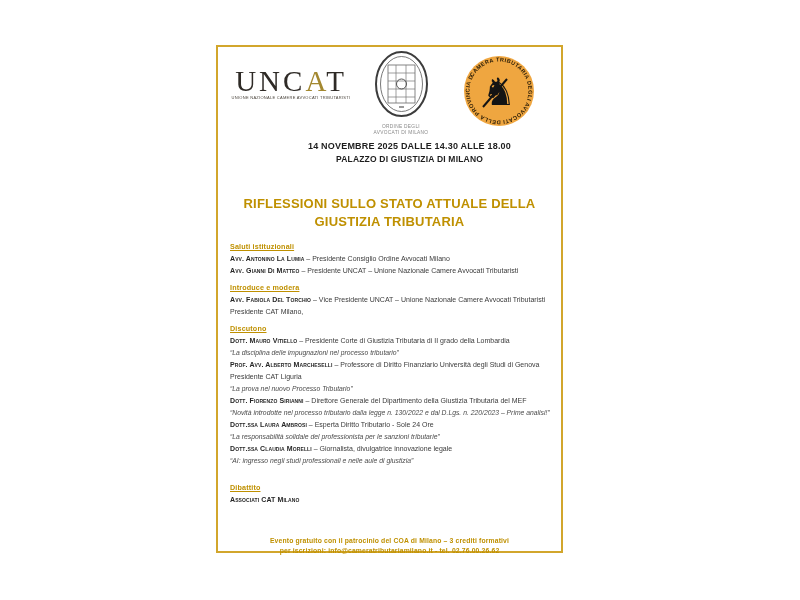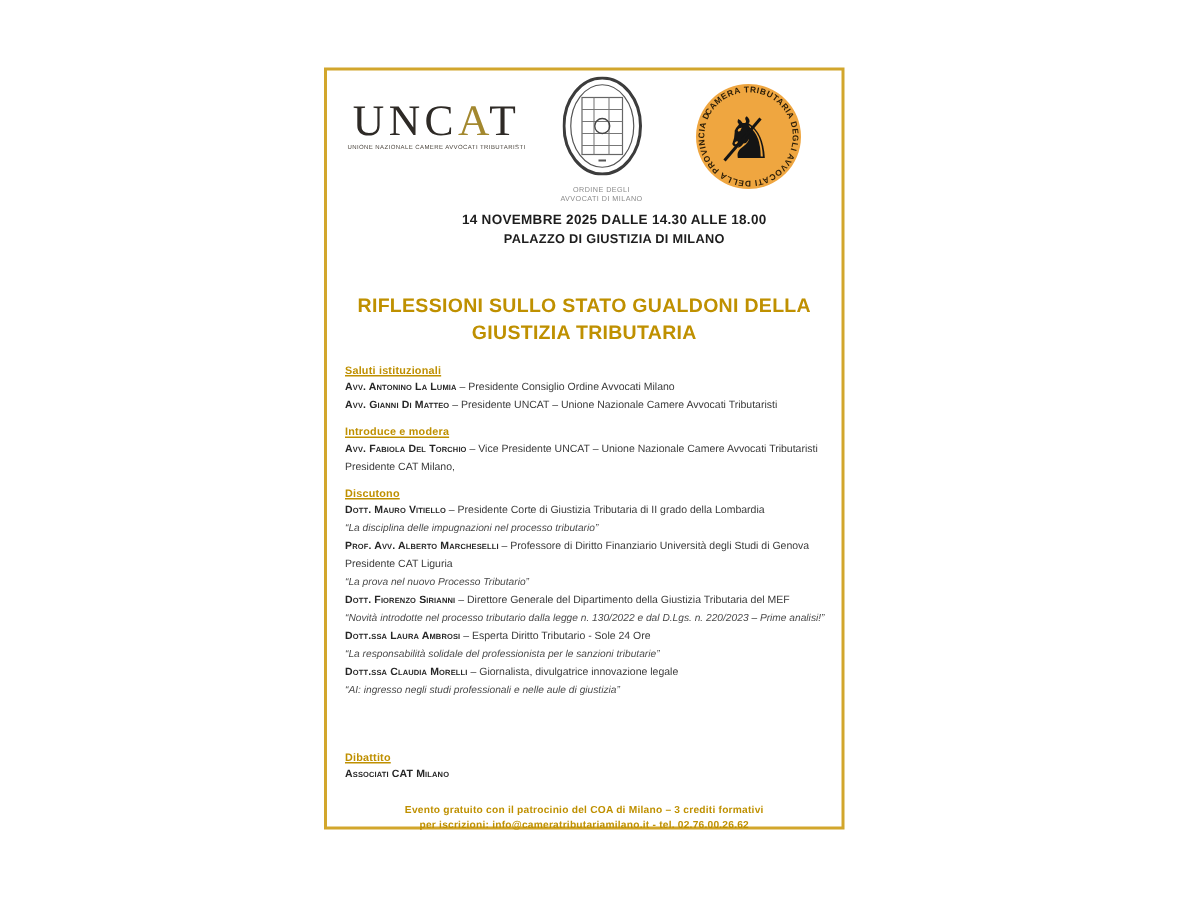--- a/index.html
+++ b/index.html
@@ -32,21 +32,21 @@
 
   
   .title { position:absolute; left:0; top:148px; width:100%; text-align:center;
            color:#BF9000; font-weight:700; font-size:13px; line-height:17.5px;
            letter-spacing:0.2px; }
 
   
   .body { position:absolute; left:12px; right:10px; top:194px; }
   .sec { margin-top:5px; }
   .sec:first-child { margin-top:0; }
-  .sec.big-gap { margin-top:32px; }
+  .sec.big-gap { margin-top:15px; }
   .sec-heading { color:#BF9000; font-weight:700; font-size:7.2px; line-height:12px;
                  text-decoration:underline; letter-spacing:0.15px; }
   .line  { font-size:7px; line-height:12px; color:#3a3a3a; white-space:nowrap; }
   .pname { font-weight:700; color:#262626; font-variant:small-caps; letter-spacing:0.1px; }
   .quote { font-size:6.8px; line-height:12px; color:#4a4a4a; font-style:italic;
            white-space:nowrap; }
 
   
   .footer { position:absolute; left:0; top:489px; width:100%; text-align:center;
             color:#BF9000; font-weight:700; font-size:6.8px; line-height:10px;
@@ -96,21 +96,21 @@
         <line x1="20" y1="52" x2="44" y2="24" stroke="#141414" stroke-width="2"></line>
       </svg>
     </div>
 
     <div class="dateblock">
       <div class="dt">14 NOVEMBRE 2025 DALLE 14.30 ALLE 18.00</div>
       <div class="ven">PALAZZO DI GIUSTIZIA DI MILANO</div>
     </div>
 
     <div class="title">
-      <div>RIFLESSIONI SULLO STATO GUALDONI DELLA</div>
+      <div>RIFLESSIONI SULLO STATO ATTUALE DELLA</div>
       <div>GIUSTIZIA TRIBUTARIA</div>
     </div>
 
     <div class="body">
 
       <div class="sec">
         <div class="sec-heading">Saluti istituzionali</div>
         <p class="line"><span class="pname">Avv. Antonino La Lumia</span> <span>– Presidente Consiglio Ordine Avvocati Milano</span></p>
         <p class="line"><span class="pname">Avv. Gianni Di Matteo</span> <span>– Presidente UNCAT – Unione Nazionale Camere Avvocati Tributaristi</span></p>
       </div>

